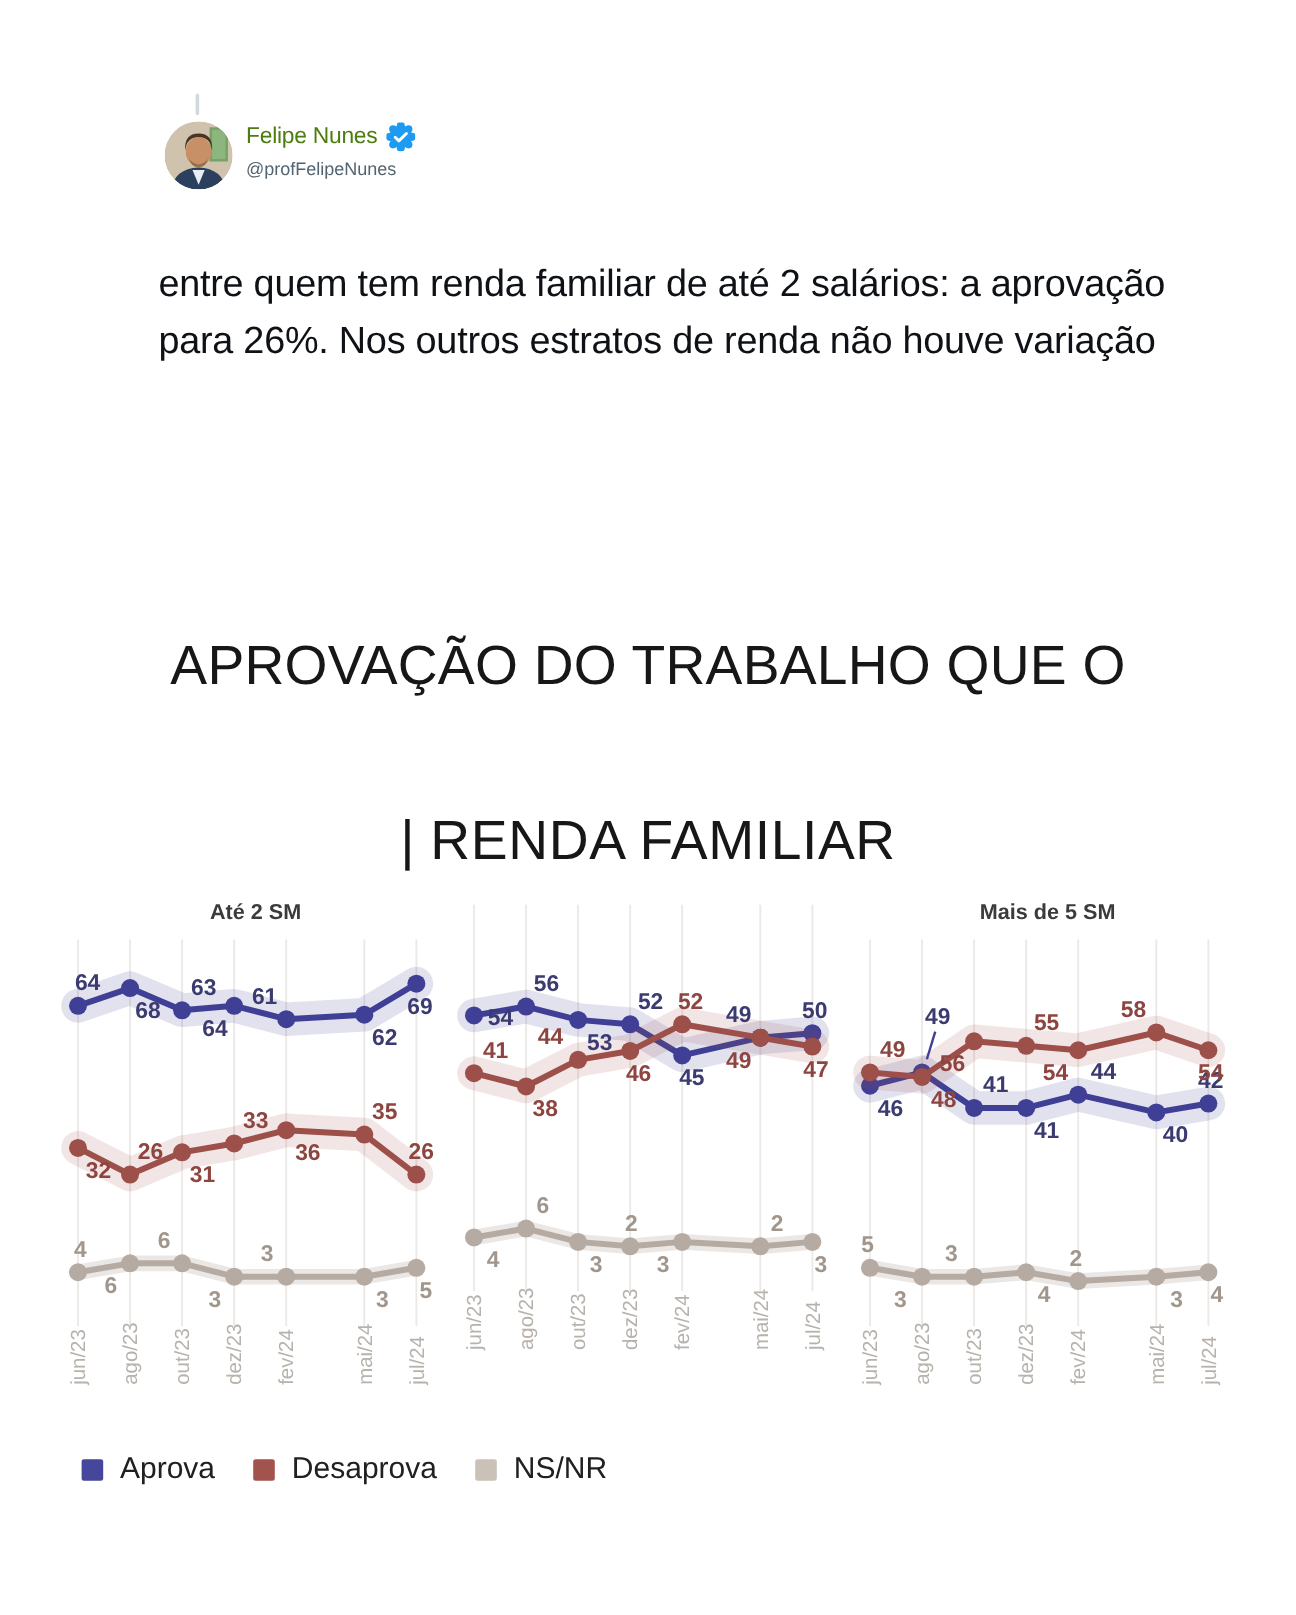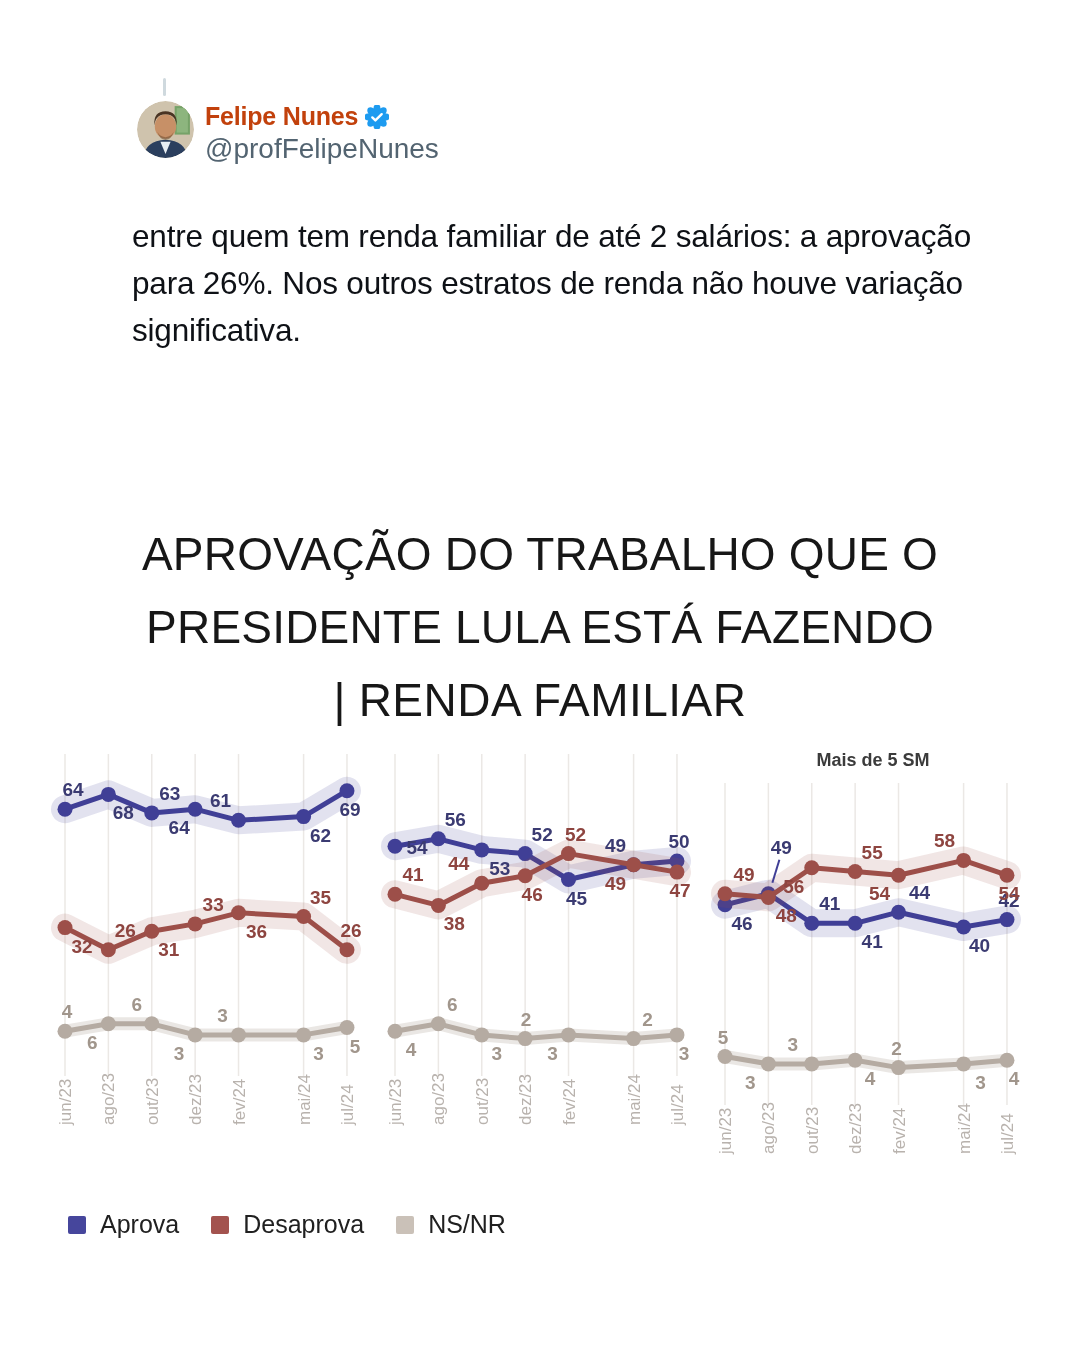--- a/index.html
+++ b/index.html
@@ -4,23 +4,23 @@
 <style>
   * { margin:0; padding:0; box-sizing:border-box; }
   html,body { background:#ffffff; }
   body { font-family:"Liberation Sans", sans-serif; }
   .page { position:relative; width:1080px; height:1346px; background:#ffffff; overflow:hidden; margin:0 auto; }
 
   .thread-line { position:absolute; left:163px; top:78px; width:3px; height:18px; background:#cfd9de; border-radius:2px; }
 
   .avatar { position:absolute; left:137px; top:101px; width:57px; height:57px; border-radius:50%; overflow:hidden; display:block; }
   .name-row { position:absolute; left:205px; top:102px; display:flex; align-items:center; gap:7px; }
-  .profile-name { font-size:25px; font-weight:700; color:#c2410c; letter-spacing:-0.2px; }
+  .profile-name { font-size:19px; font-weight:400; color:#4d7c0f; letter-spacing:-0.2px; }
   .badge { width:24px; height:24px; display:inline-block; }
-  .profile-handle { position:absolute; left:205px; top:133px; font-size:28px; color:#536471; }
+  .profile-handle { position:absolute; left:205px; top:133px; font-size:15px; color:#536471; }
 
   .tweet { position:absolute; left:132px; top:213px; width:860px; font-size:31.5px; line-height:47px; color:#0e1116; letter-spacing:-0.2px; }
   .tweet .tline { display:block; }
 
   .headline { position:absolute; left:0; right:0; top:518px; text-align:center; font-size:46px; line-height:73px; font-weight:400; color:#171717; letter-spacing:0.2px; }
   .headline .hl-bold { font-weight:400; letter-spacing:0.5px; }
   .headline .hl-bar { font-weight:400; }
 
   .charts-row { position:absolute; left:48px; top:747px; display:flex; width:992px; }
   .panel { width:330px; }
@@ -76,31 +76,31 @@
         </g>
         <polyline points="7.3,12.4 10.4,15.4 16.7,9.2" fill="none" stroke="#ffffff" stroke-width="2.4" stroke-linecap="round" stroke-linejoin="round"></polyline>
       </svg>
     </span>
   </div>
   <div class="profile-handle">@profFelipeNunes</div>
 
   <p class="tweet">
     <span class="tline">entre quem tem renda familiar de até 2 salários: a aprovação</span>
     <span class="tline">para 26%. Nos outros estratos de renda não houve variação</span>
-    <span class="tline">significativa.</span>
   </p>
 
   <h1 class="headline">
     <span>APROVAÇÃO DO TRABALHO QUE O</span><br>
-    <span>PRESIDENTE LULA ESTÁ FAZENDO</span><br>
+    <br>
     <span class="hl-bar">| </span><span class="hl-bold">RENDA FAMILIAR</span>
   </h1>
 
   <section class="charts-row">
     <div class="panel">
+      <div class="panel-title">Até 2 SM</div>
       <svg class="chart-svg" id="chart-0" viewBox="0 0 330 390">
           <line x1="17" y1="7" x2="17" y2="329" stroke="#ebe8e5" stroke-width="1.5"></line>
           <line x1="60.38" y1="7" x2="60.38" y2="329" stroke="#ebe8e5" stroke-width="1.5"></line>
           <line x1="103.76" y1="7" x2="103.76" y2="329" stroke="#ebe8e5" stroke-width="1.5"></line>
           <line x1="147.14000000000001" y1="7" x2="147.14000000000001" y2="329" stroke="#ebe8e5" stroke-width="1.5"></line>
           <line x1="190.52" y1="7" x2="190.52" y2="329" stroke="#ebe8e5" stroke-width="1.5"></line>
           <line x1="255.59" y1="7" x2="255.59" y2="329" stroke="#ebe8e5" stroke-width="1.5"></line>
           <line x1="298.97" y1="7" x2="298.97" y2="329" stroke="#ebe8e5" stroke-width="1.5"></line>
           <text x="23" y="378" transform="rotate(-90 23 378)" fill="#b8b2ad" font-size="17" text-anchor="start">jun/23</text>
           <text x="66.38" y="378" transform="rotate(-90 66.38 378)" fill="#b8b2ad" font-size="17" text-anchor="start">ago/23</text>

